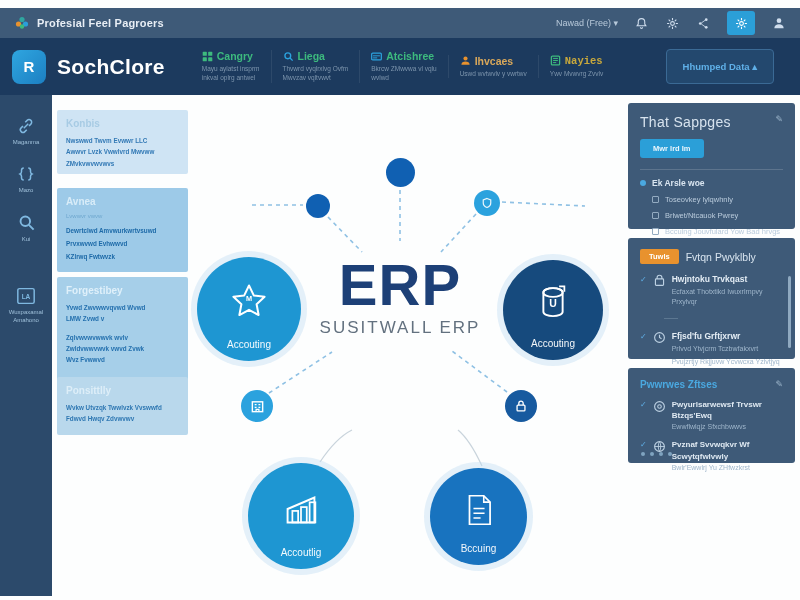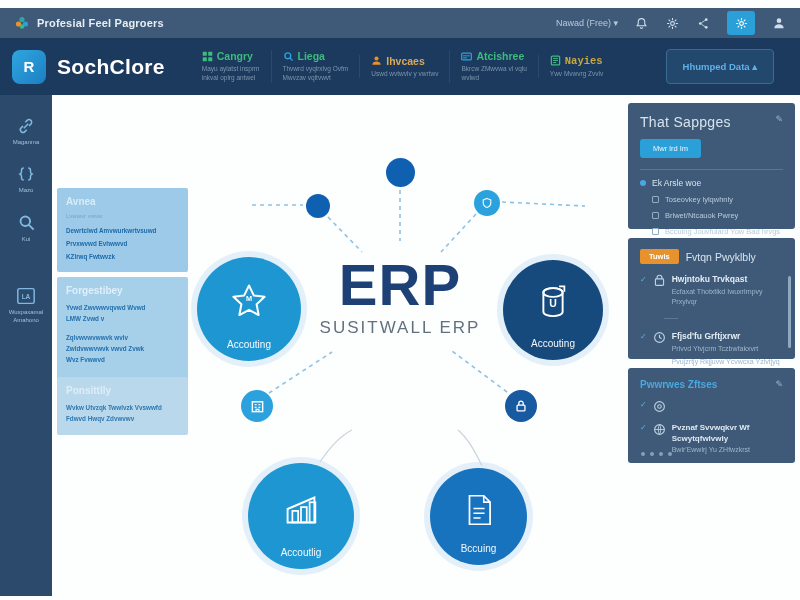--- a/index.html
+++ b/index.html
@@ -82,23 +82,23 @@
   
   .card { position:absolute; left:628px; width:167px; background:#3e5a78; border-radius:3px;
     padding:11px 12px; z-index:4; color:#d7e3ee; }
   #card1 { top:103px; height:126px; }
   #card2 { top:238px; height:121px; }
   #card3 { top:368px; height:95px; }
   .card-title-row { display:flex; align-items:flex-start; }
   .card-title { font-size:14px; color:#d7e3ee; letter-spacing:.3px; }
   .card-pin { margin-left:auto; color:#9fb8cd; font-size:9px; cursor:pointer; }
   .card-btn { margin-top:9px; background:#2b9fd8; border:none; border-radius:3px; color:#eaf6fd;
-    font-size:7.5px; font-weight:normal; padding:5px 13px; cursor:pointer; }
+    font-size:7.5px; font-weight:bold; padding:5px 13px; cursor:pointer; }
   .card-divider { border-top:1px solid rgba(255,255,255,.16); margin:11px 0 8px 0; }
-  .c1-highlight { display:flex; align-items:center; gap:6px; font-size:8.5px; font-weight:normal; color:#d9e5f0; }
+  .c1-highlight { display:flex; align-items:center; gap:6px; font-size:8.5px; font-weight:bold; color:#d9e5f0; }
   .dot-bullet { width:6px; height:6px; border-radius:50%; background:#4aa8e0; flex:0 0 auto; }
   .chk-item { display:flex; align-items:center; gap:6px; margin-top:7px; margin-left:12px;
     font-size:7.5px; color:#b9cbdc; cursor:pointer; }
   .chk-box { width:7px; height:7px; border:1px solid #93abc1; border-radius:1px; flex:0 0 auto; }
   .badge { display:inline-block; background:#e8922e; color:#fff; font-size:7.5px; font-weight:bold;
     border-radius:2px; padding:3px 9px; }
   .c2-title { font-size:10.5px; color:#d8e4ef; margin-left:7px; }
   .c2-item { display:flex; gap:6px; margin-top:10px; }
   .c2-check { color:#5fb0e8; font-size:8px; margin-top:1px; }
   .c2-text-title { font-size:8.5px; font-weight:bold; color:#e4edf5; }
@@ -196,46 +196,46 @@
               </svg>
           </span>
           <span>Liega</span>
         </div>
         <div class="mi-sub">
           <span>Thvwrd vyqlrxlvg Ovfm</span><br>
           <span>Mwvzav vqltvwvt</span>
         </div>
       </div>
       <div class="menu-item">
+        <div class="mi-row" style="color:#3dba7e;">
+          <span class="mi-icon">
+            <svg width="11" height="11" viewBox="0 0 16 16">
+                <rect x="1" y="3" width="14" height="10" rx="1.5" fill="none" stroke="#2ba2de" stroke-width="1.8"></rect>
+                <path d="M3 7h10M3 10h6" stroke="#2ba2de" stroke-width="1.4"></path>
+              </svg>
+          </span>
+          <span>Atcishree</span>
+        </div>
+        <div class="mi-sub">
+          <span>Bkrcw ZMwvwa vl vqlu</span><br>
+          <span>wvlwd</span>
+        </div>
+      </div>
+      <div class="menu-item">
         <div class="mi-row" style="color:#d9a85a;">
           <span class="mi-icon">
             <svg width="11" height="11" viewBox="0 0 16 16">
                 <circle cx="8" cy="5" r="3" fill="#e8922e"></circle>
                 <path d="M2 14c0-3 2.7-4.6 6-4.6s6 1.6 6 4.6z" fill="#e8922e"></path>
               </svg>
           </span>
           <span>Ihvcaes</span>
         </div>
         <div class="mi-sub">
           <span>Uswd wvtwvlv y vwrtwv</span>
-        </div>
-      </div>
-      <div class="menu-item">
-        <div class="mi-row" style="color:#3dba7e;">
-          <span class="mi-icon">
-            <svg width="11" height="11" viewBox="0 0 16 16">
-                <rect x="1" y="3" width="14" height="10" rx="1.5" fill="none" stroke="#2ba2de" stroke-width="1.8"></rect>
-                <path d="M3 7h10M3 10h6" stroke="#2ba2de" stroke-width="1.4"></path>
-              </svg>
-          </span>
-          <span>Atcishree</span>
-        </div>
-        <div class="mi-sub">
-          <span>Bkrcw ZMwvwa vl vqlu</span><br>
-          <span>wvlwd</span>
         </div>
       </div>
       <div class="menu-item">
         <div class="mi-row" style="color:#c8a83c;font-family:Liberation Mono, monospace;">
           <span class="mi-icon">
             <svg width="11" height="11" viewBox="0 0 16 16">
                 <rect x="2" y="1.5" width="12" height="13" rx="1.5" fill="none" stroke="#3dba7e" stroke-width="1.8"></rect>
                 <path d="M4.5 5h7M4.5 8h7M4.5 11h4.5" stroke="#3dba7e" stroke-width="1.4"></path>
               </svg>
           </span>
@@ -274,20 +274,26 @@
     </div>
     <div class="rail-item" style="top:192px;">
       <svg width="20" height="18" viewBox="0 0 24 22">
           <rect x="2" y="2" width="20" height="18" rx="2" fill="none" stroke="#7fb8e0" stroke-width="1.8"></rect>
           <text x="12" y="15" text-anchor="middle" font-size="8" fill="#7fb8e0" font-family="Liberation Sans, sans-serif" font-weight="bold">LA</text>
         </svg>
       <span class="rail-label">Wuxpaxamal Amahono</span>
     </div>
   </div>
 
+  <div class="lp-box" id="box1">
+    <div class="lp-title">Konbis</div>
+    <div class="lp-line">Nwswwd Twvm Evwwr LLC</div>
+    <div class="lp-line">Awwvr Lvzk Vwwlvrd Mwvww</div>
+    <div class="lp-line">ZMvkvwvwvwvs</div>
+  </div>
   <div class="lp-box" id="box2">
     <div class="lp-title">Avnea</div>
     <div class="lp-small">Lvwwvr vwvw</div>
     <div class="lp-line">Dewrtclwd Amvwurkwrtvsuwd</div>
     <div class="lp-line">Prvxwvwd Evhwwvd</div>
     <div class="lp-line">KZlrwq Fwtwvzk</div>
   </div>
   <div class="lp-box" id="box3">
     <div class="lp-title">Forgestibey</div>
     <div class="lp-line">Yvwd Zwvwwvqvwd Wvwd</div>
@@ -440,20 +446,24 @@
     <div class="card-title-row">
       <span class="c3-title">Pwwrwes Zftses</span>
       <span class="card-pin">✎</span>
     </div>
     <div class="c3-item">
       <span class="c2-check">✓</span>
       <svg width="13" height="13" viewBox="0 0 16 16" style="flex:0 0 auto; margin-top:1px;">
           <circle cx="8" cy="8" r="6" fill="none" stroke="#bcd0e2" stroke-width="1.4"></circle>
           <circle cx="8" cy="8" r="2.2" fill="none" stroke="#bcd0e2" stroke-width="1.3"></circle>
         </svg>
+      <span>
+        <span class="c3-text-title" style="display:block;">Pwyurlsarwewsf Trvswr Btzqs'Ewq</span>
+        <span class="c3-text-sub" style="display:block;">Ewwflwlqjz Sfxchbwwvs</span>
+      </span>
     </div>
     <div class="c3-item">
       <span class="c2-check">✓</span>
       <svg width="13" height="13" viewBox="0 0 16 16" style="flex:0 0 auto; margin-top:1px;">
           <circle cx="8" cy="8" r="6" fill="none" stroke="#bcd0e2" stroke-width="1.4"></circle>
           <path d="M2 8h12M8 2c2 2 2 10 0 12M8 2c-2 2-2 10 0 12" fill="none" stroke="#bcd0e2" stroke-width="1.1"></path>
         </svg>
       <span>
         <span class="c3-text-title" style="display:block;">Pvznaf Svvwqkvr Wf Scwytqfwlvwly</span>
         <span class="c3-text-sub" style="display:block;">Bwlr'Ewwlrj Yu ZHfwzkrst</span>

